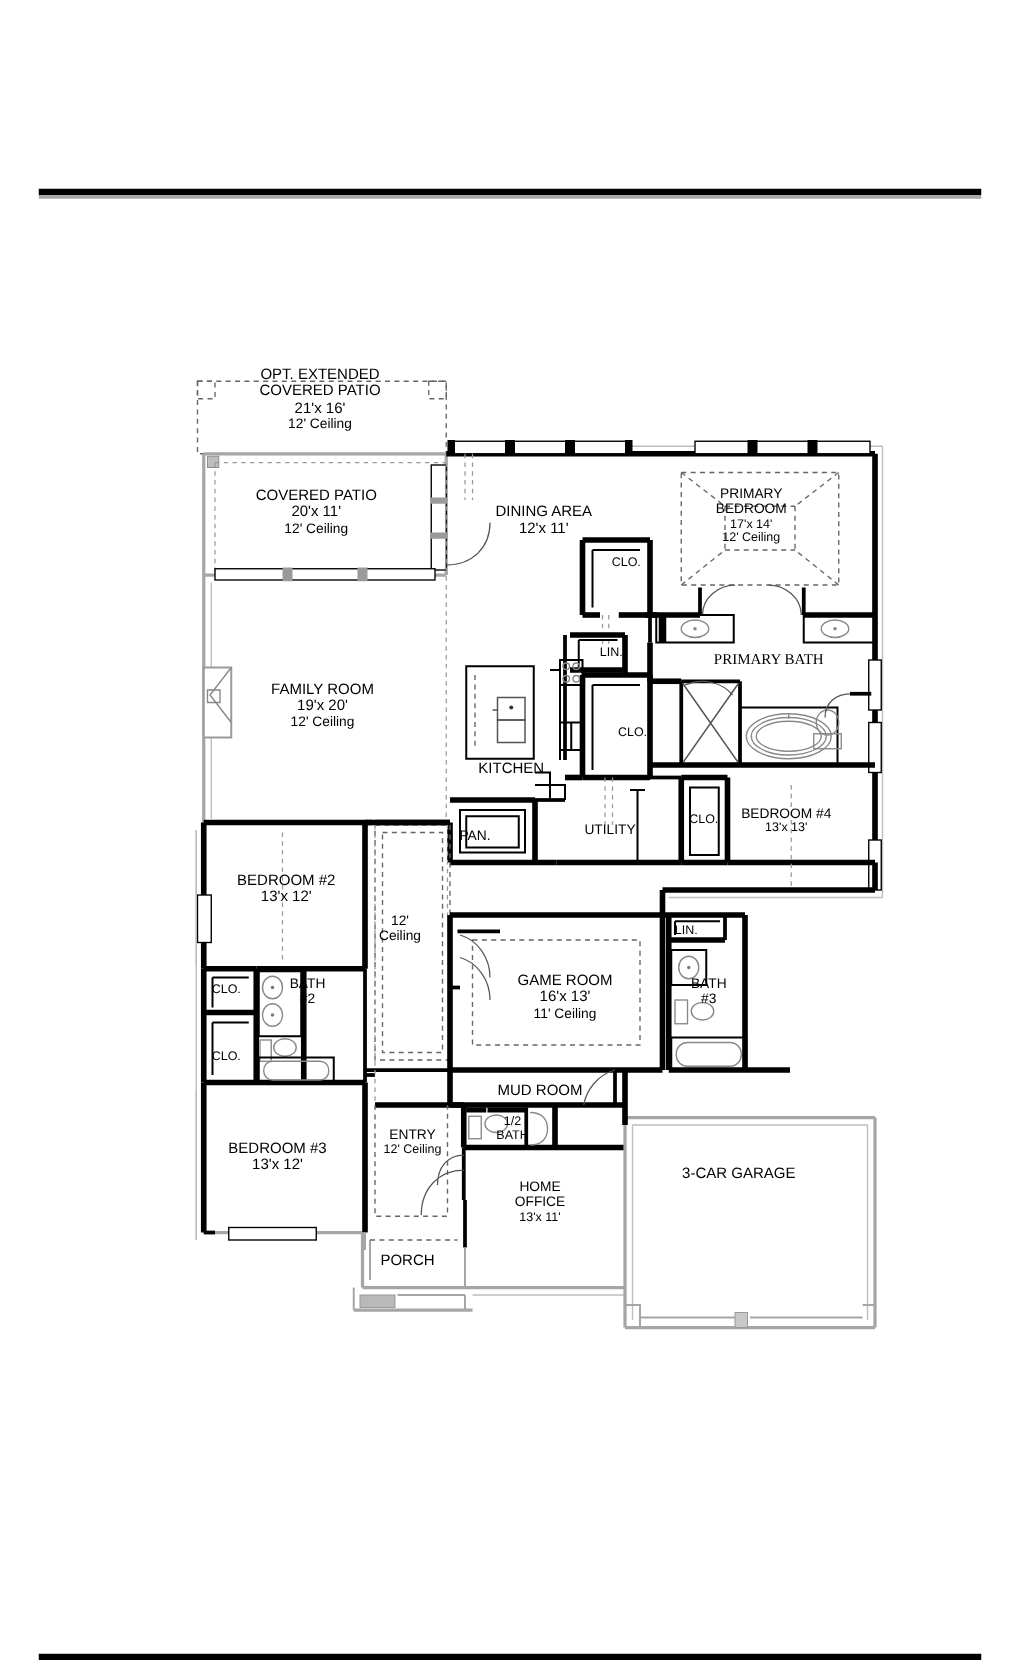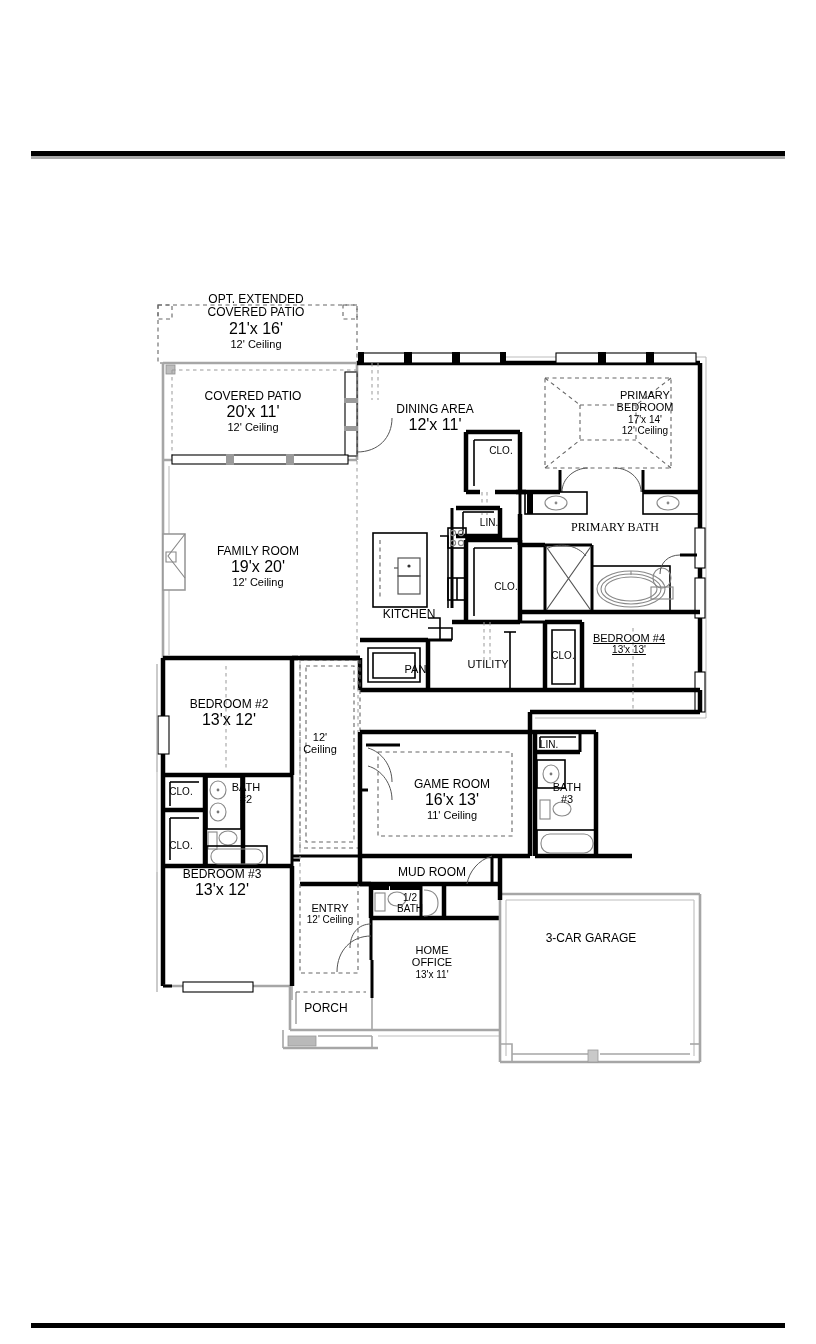--- a/index.html
+++ b/index.html
@@ -41,21 +41,21 @@
     font-family: "Liberation Sans", sans-serif;
     color: #000000;
     text-align: center;
     white-space: nowrap;
     line-height: 1.12;
     transform: translateX(-50%);
   }
   .lbl.t12 { font-size: 12px; }
   .lbl.t11 { font-size: 11px; }
   .lbl.t10 { font-size: 10px; }
-  .lbl .dim { display: block; font-size: 16px; }
+  .lbl .dim { display: block; font-size: 12px; }
   .lbl .dim.small { font-size: 10px; }
   .lbl .ceil { display: block; font-size: 11px; }
   .lbl .ceil.small { font-size: 10px; }
 </style>
 </head>
 <body>
 
 <div id="page">
 
   <div class="rule" style="left:31px; top:151px; width:754px; height:5px;"></div>
@@ -430,42 +430,42 @@
     <span>COVERED PATIO</span>
     <span class="dim">20'x 11'</span>
     <span class="ceil">12' Ceiling</span>
   </div>
 
   <div class="lbl t12" style="left:435px; top:403px;">
     <span>DINING AREA</span>
     <span class="dim">12'x 11'</span>
   </div>
 
-  <div class="lbl t11" style="left:601px; top:389px;margin-left:44px;">
+  <div class="lbl t11" style="left:601px; top:389px;">
     <span>PRIMARY</span><br>
     <span>BEDROOM</span>
     <span class="dim small">17'x 14'</span>
     <span class="ceil small">12' Ceiling</span>
   </div>
 
   <div class="lbl t12" style="left:615px; top:521px;font-family:Liberation Serif, serif;">
     <span>PRIMARY BATH</span>
   </div>
 
   <div class="lbl t12" style="left:258px; top:545px;">
     <span>FAMILY ROOM</span>
     <span class="dim">19'x 20'</span>
     <span class="ceil">12' Ceiling</span>
   </div>
 
   <div class="lbl t12" style="left:409px; top:608px;">
     <span>KITCHEN</span>
   </div>
 
-  <div class="lbl t11" style="left:417px; top:663px;">
+  <div class="lbl t11" style="left:380px; top:663px;">
     <span>PAN.</span>
   </div>
 
   <div class="lbl t11" style="left:488px; top:658px;">
     <span>UTILITY</span>
   </div>
 
   <div class="lbl t10" style="left:489px; top:517px;">
     <span>LIN.</span>
   </div>
@@ -475,21 +475,21 @@
   </div>
 
   <div class="lbl t10" style="left:506px; top:581px;">
     <span>CLO.</span>
   </div>
 
   <div class="lbl t10" style="left:563px; top:650px;">
     <span>CLO.</span>
   </div>
 
-  <div class="lbl t11" style="left:629px; top:632px;text-decoration:underline;">
+  <div class="lbl t11" style="left:629px; top:645px;">
     <span>BEDROOM #4</span>
     <span class="dim small">13'x 13'</span>
   </div>
 
   <div class="lbl t12" style="left:229px; top:698px;">
     <span>BEDROOM #2</span>
     <span class="dim">13'x 12'</span>
   </div>
 
   <div class="lbl t11" style="left:320px; top:731px;">
@@ -527,21 +527,21 @@
 
   <div class="lbl t12" style="left:432px; top:866px;">
     <span>MUD ROOM</span>
   </div>
 
   <div class="lbl t10" style="left:410px; top:892px;">
     <span>1/2</span><br>
     <span>BATH</span>
   </div>
 
-  <div class="lbl t12" style="left:222px; top:868px;">
+  <div class="lbl t12" style="left:222px; top:912px;">
     <span>BEDROOM #3</span>
     <span class="dim">13'x 12'</span>
   </div>
 
   <div class="lbl t11" style="left:330px; top:902px;">
     <span>ENTRY</span>
     <span class="ceil small">12' Ceiling</span>
   </div>
 
   <div class="lbl t11" style="left:432px; top:944px;">

